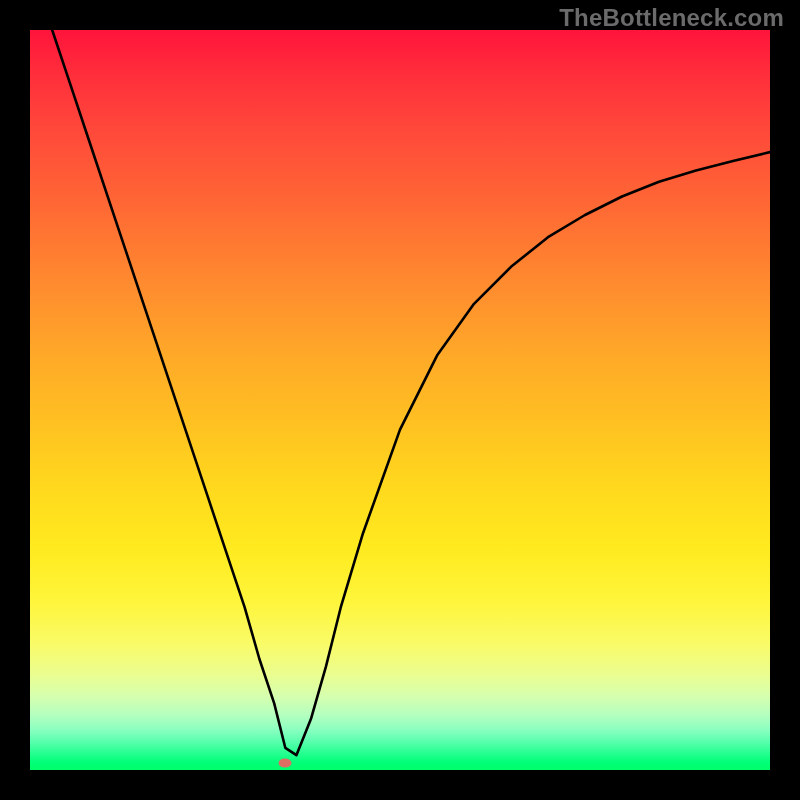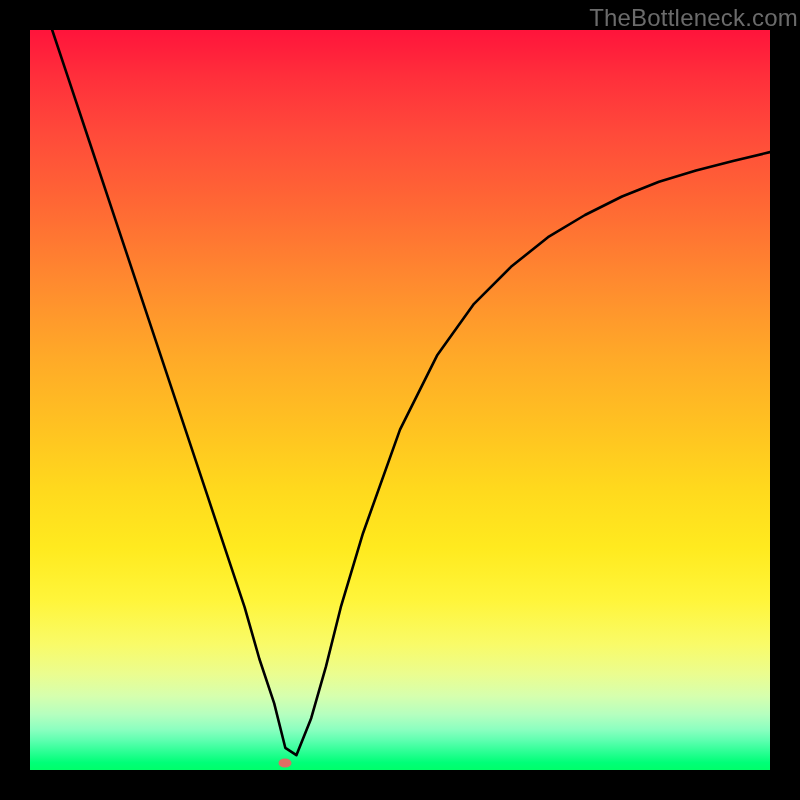--- a/index.html
+++ b/index.html
@@ -6,25 +6,25 @@
   html, body { width: 800px; height: 800px; overflow: hidden; }
   .outer {
     width: 800px;
     height: 800px;
     background: #000;
     position: relative;
   }
   .watermark {
     position: absolute;
     top: 4px;
-    right: 2px;
+    right: 16px;
     font-family: Arial, Helvetica, sans-serif;
     font-size: 24px;
     color: #6b6b6b;
-    font-weight: 400;
+    font-weight: 700;
     letter-spacing: 0.2px;
   }
   .plot {
     position: absolute;
     left: 30px;
     top: 30px;
     width: 740px;
     height: 740px;
     background: linear-gradient(to bottom,
       #ff143b 0%,

